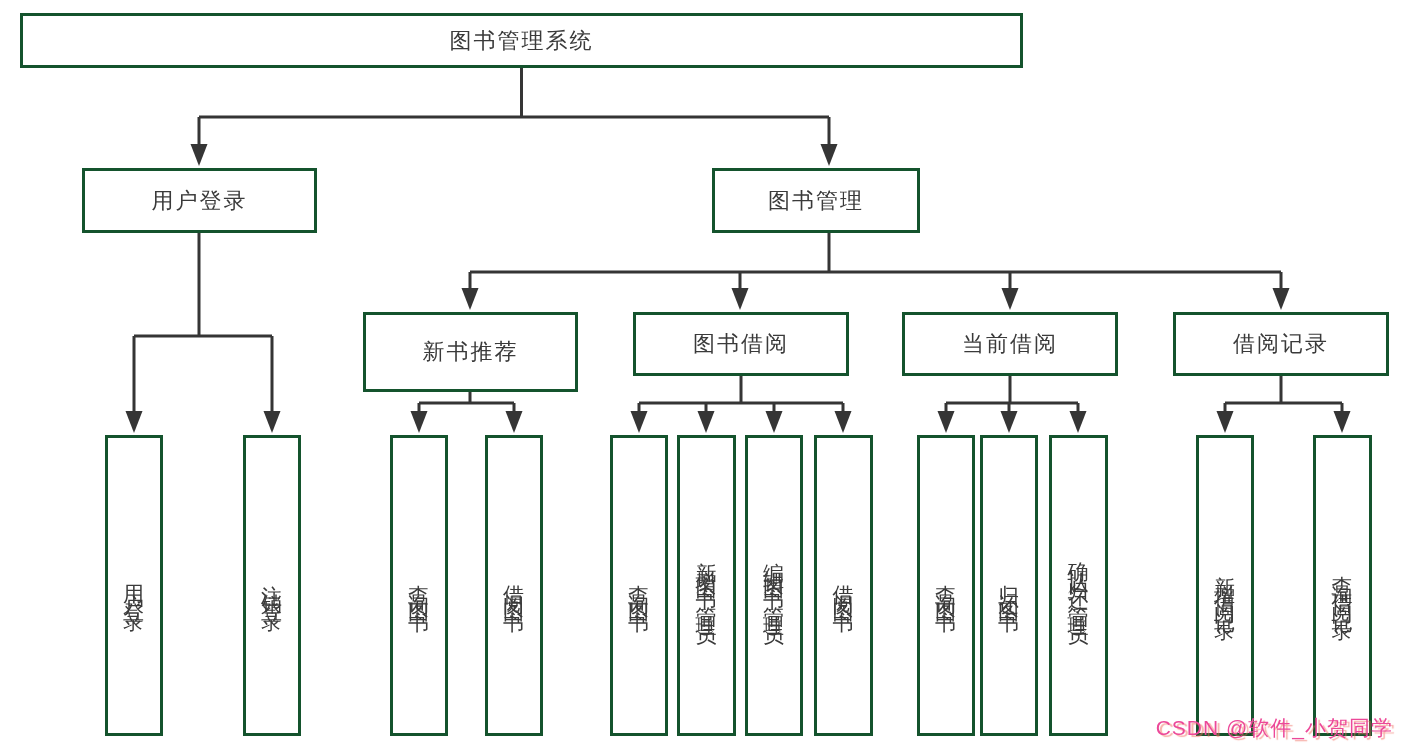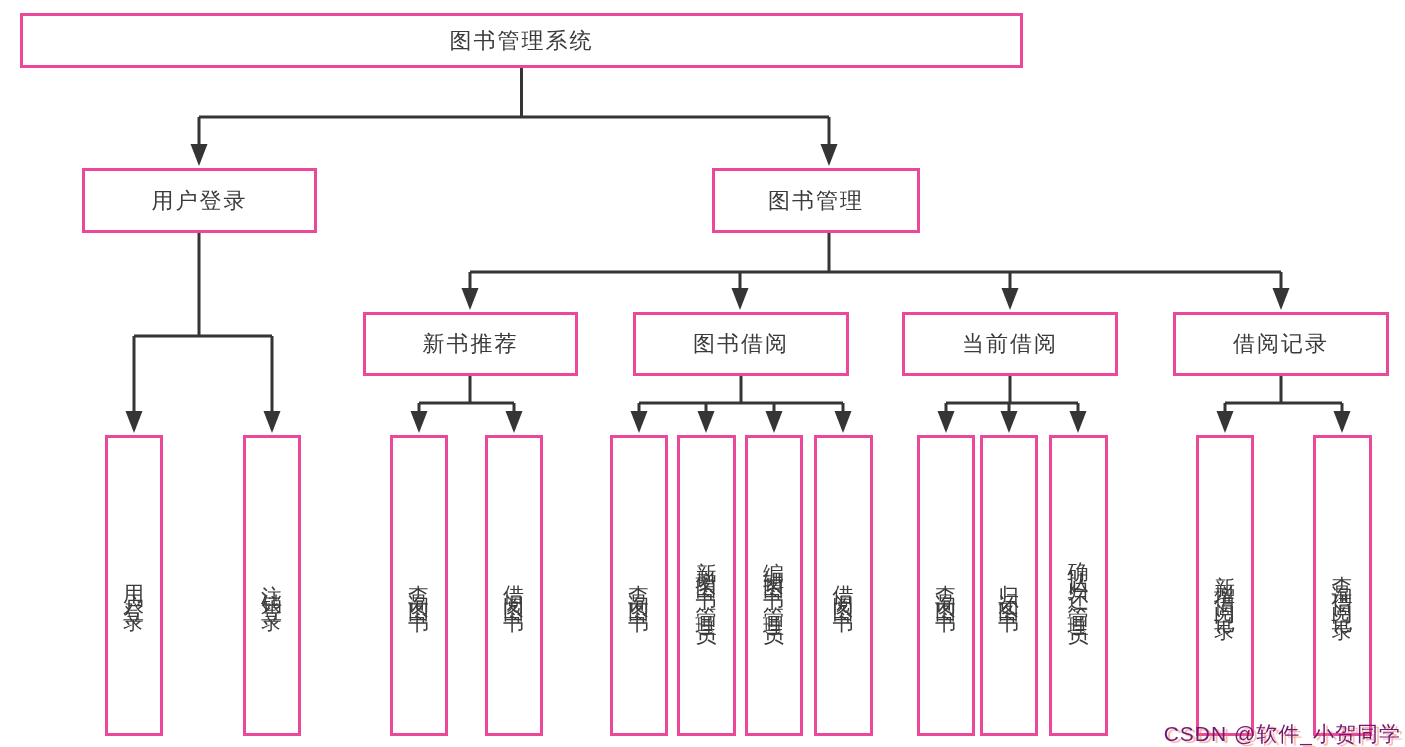--- a/index.html
+++ b/index.html
@@ -10,48 +10,47 @@
     background:#ffffff;
     font-family:"Liberation Sans","DejaVu Sans",sans-serif;
     overflow:hidden;
   }
   .connectors {
     position:absolute; left:0; top:0; z-index:0;
   }
   .box {
     position:absolute;
     box-sizing:border-box;
-    border:3px solid #ec4899;
+    border:3px solid #14532d;
     background:#ffffff;
     color:#3a3a3a;
     display:flex;
     align-items:center;
     justify-content:center;
     z-index:1;
   }
   .h-box { font-size:22px; letter-spacing:2px; white-space:nowrap; }
   .v-box { font-size:21px; }
   .v-box span {
     writing-mode:vertical-rl;
     text-orientation:mixed;
     letter-spacing:9px;
     line-height:1.1;
     max-height:286px;
   }
   .watermark {
     position:absolute;
     top:714px;
-    right:4px;
+    right:12px;
     z-index:5;
     font-size:21px;
     letter-spacing:1px;
-    color:#701a75;
+    color:#ec4899;
     text-shadow:3px 2px 1px rgba(240,110,95,0.55);
     white-space:nowrap;
-    margin-top:6px;
   }
 </style>
 </head>
 <body>
 
 <div class="stage">
 
   <svg class="connectors" width="1405" height="747" aria-hidden="true">
     <g stroke="#353535" stroke-width="3" fill="none">
 
@@ -93,21 +92,21 @@
       <path d="M1216.5 411 L1233.5 411 L1225 433 Z"></path>
       <path d="M1333.5 411 L1350.5 411 L1342 433 Z"></path>
     </g>
   </svg>
 
   <div class="box h-box" style="left:20px; top:13px; width:1003px; height:55px;">图书管理系统</div>
 
   <div class="box h-box" style="left:82px; top:168px; width:235px; height:65px;">用户登录</div>
   <div class="box h-box" style="left:712px; top:168px; width:208px; height:65px;">图书管理</div>
 
-  <div class="box h-box" style="left:363px; top:312px; width:215px; height:64px;">新书推荐</div>
+  <div class="box h-box" style="left:363px; top:312px; width:215px; height:80px;">新书推荐</div>
   <div class="box h-box" style="left:633px; top:312px; width:216px; height:64px;font-family:Liberation Serif, serif;">图书借阅</div>
   <div class="box h-box" style="left:902px; top:312px; width:216px; height:64px;text-align:right;">当前借阅</div>
   <div class="box h-box" style="left:1173px; top:312px; width:216px; height:64px;">借阅记录</div>
 
   <div class="box v-box" style="left:105px; top:435px; width:58px; height:301px;">
     <span>用户登录</span>
   </div>
   <div class="box v-box" style="left:243px; top:435px; width:58px; height:301px;">
     <span>注销登录</span>
   </div>

